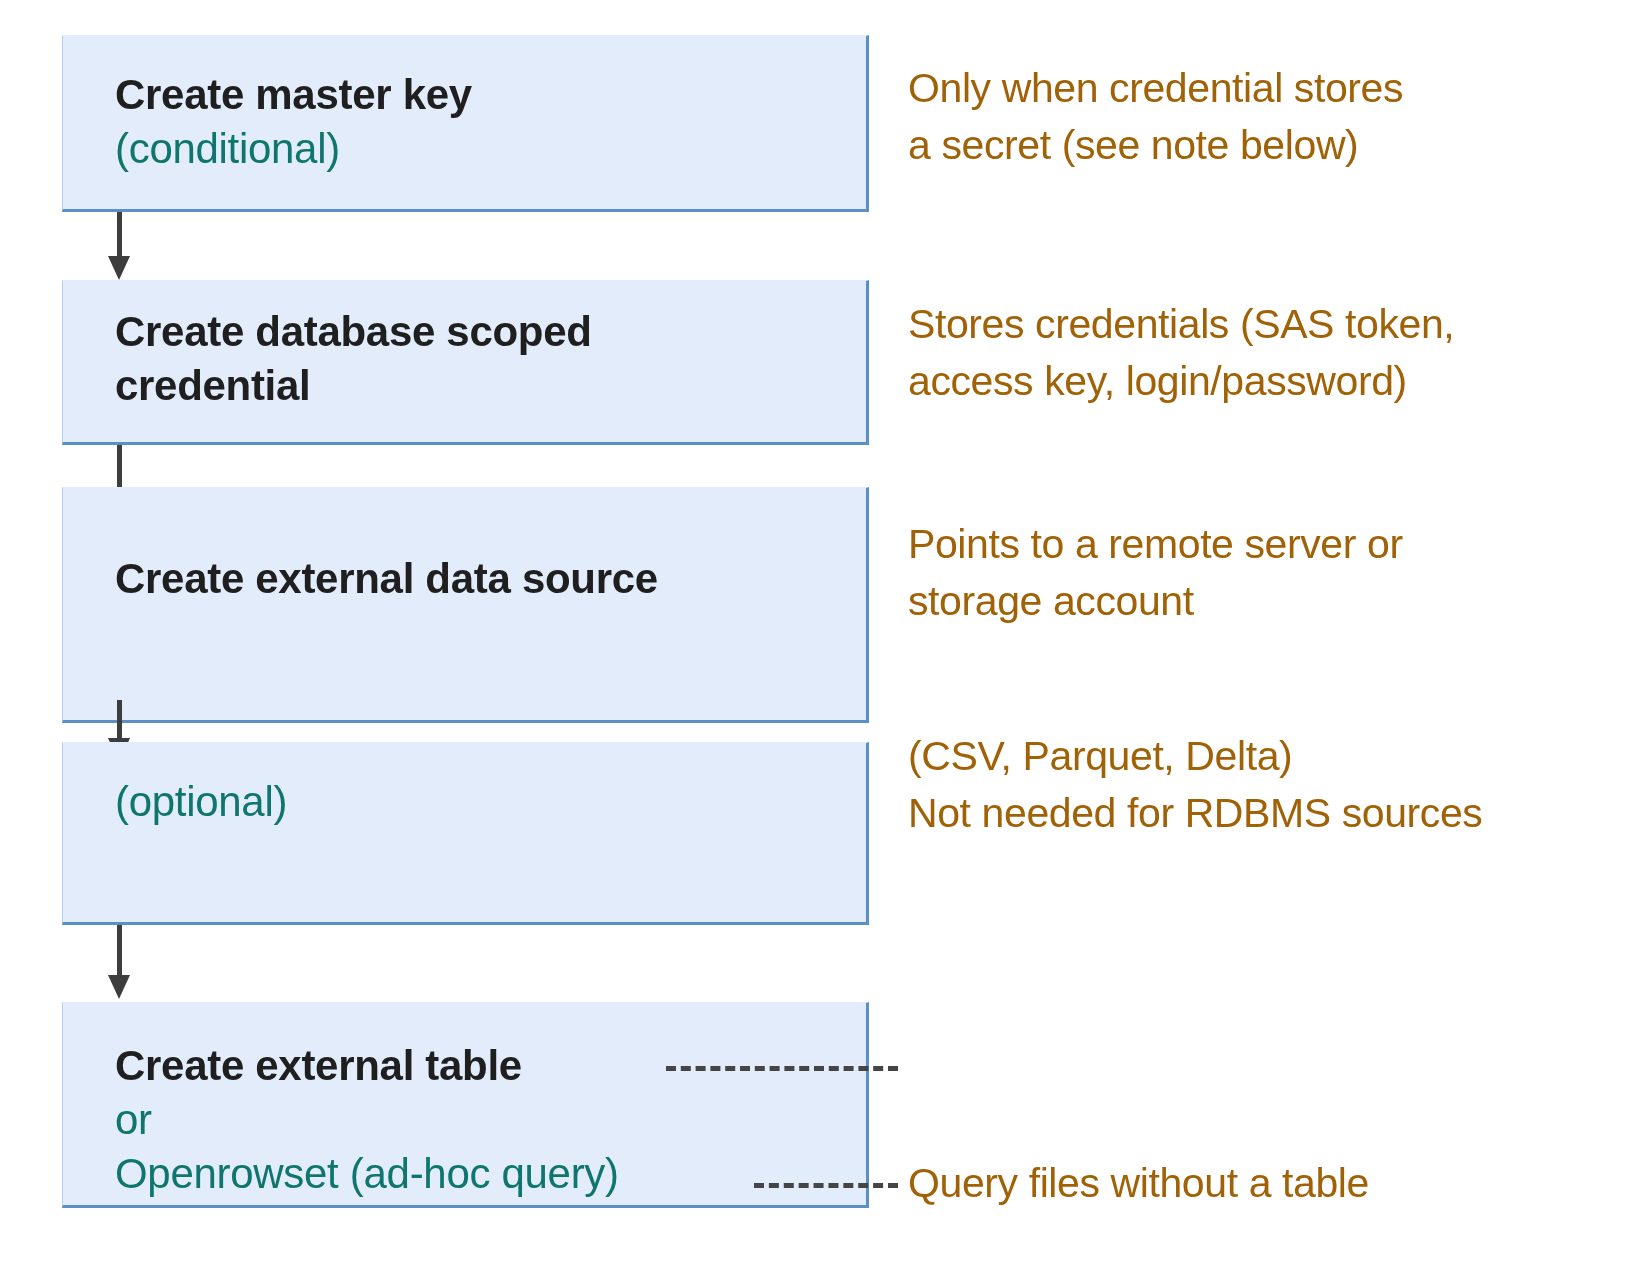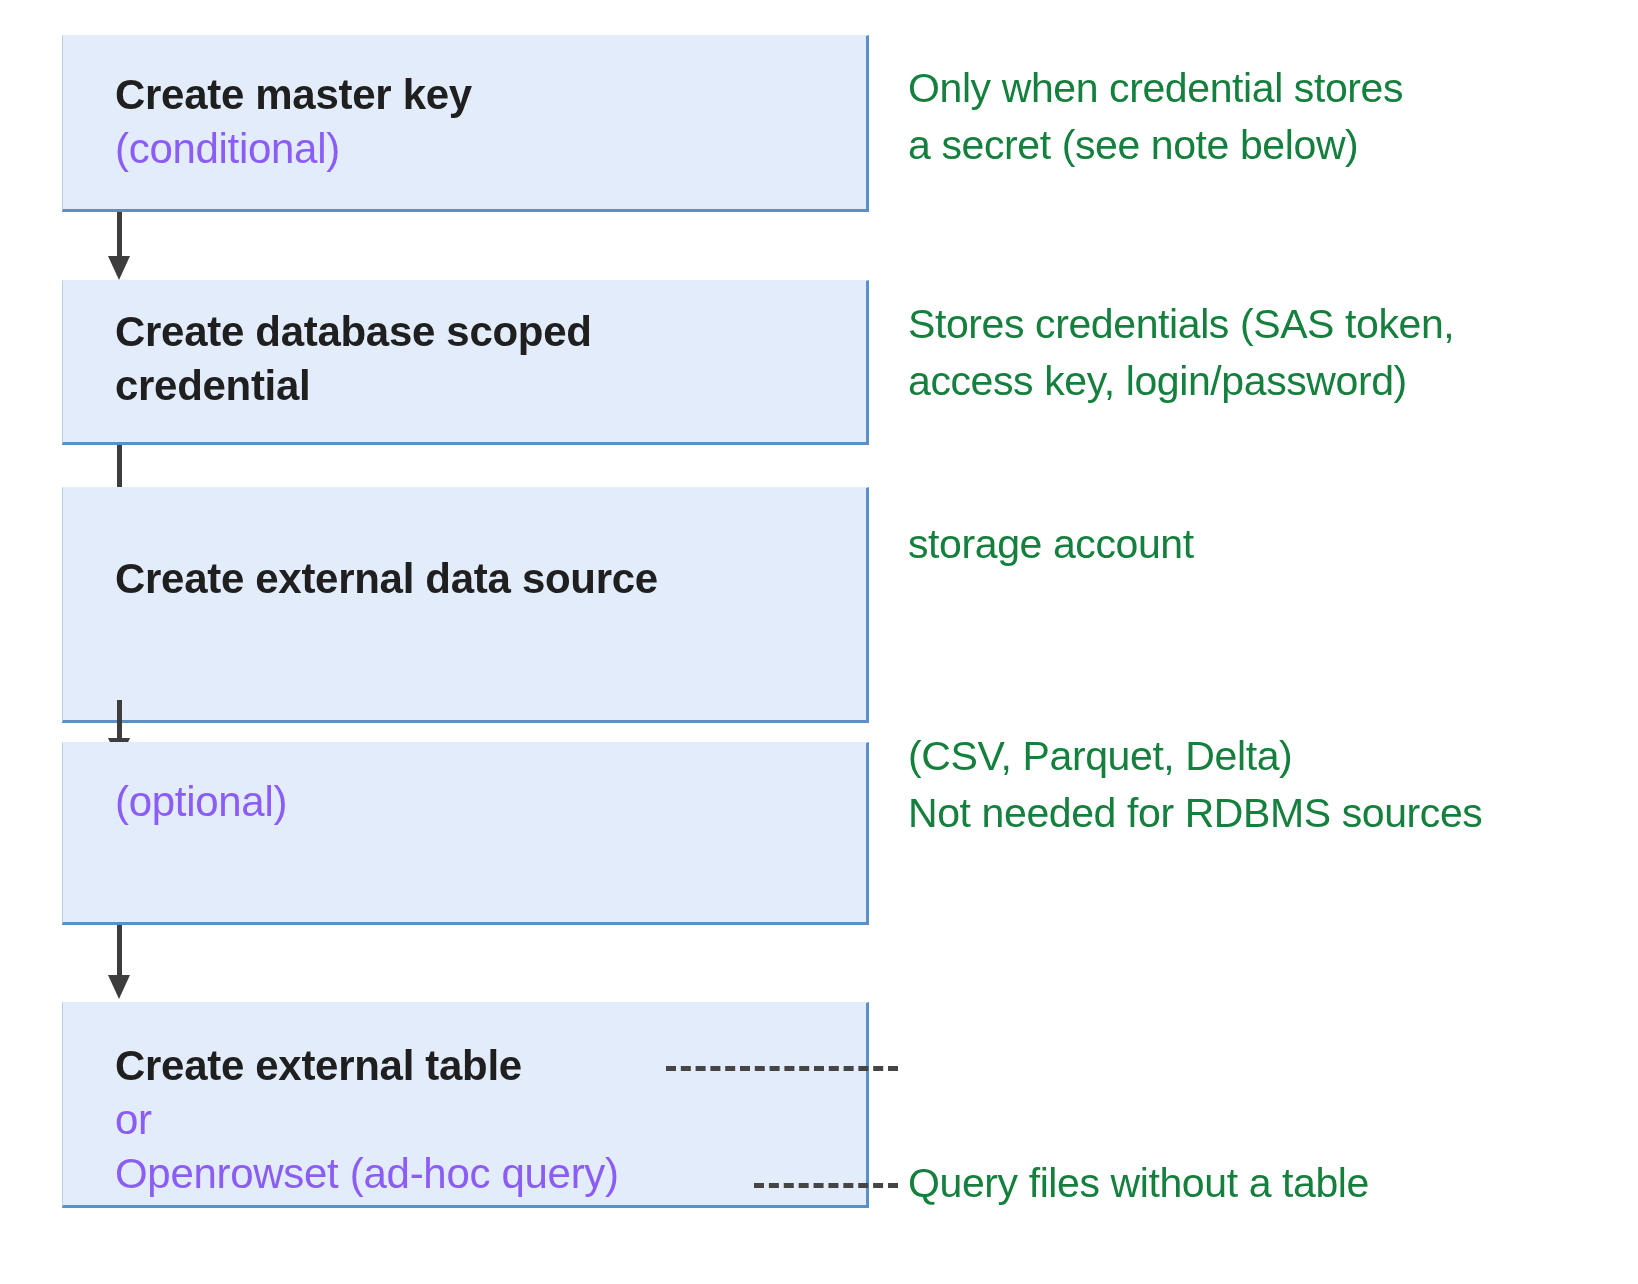--- a/index.html
+++ b/index.html
@@ -42,21 +42,21 @@
     font-size: 42px;
     line-height: 54px;
     color: #1f1f1f;
     letter-spacing: -0.3px;
     white-space: nowrap;
   }
   .step-sub {
     font-weight: normal;
     font-size: 42px;
     line-height: 54px;
-    color: #8b5cf6;
+    color: #0f766e;
     letter-spacing: -0.3px;
     white-space: nowrap;
   }
 
   
   .arrow {
     position: absolute;
     left: 84px;
     width: 22px;
   }
@@ -76,21 +76,21 @@
     border-right: 11px solid transparent;
     border-top: 24px solid #3d3d3d;
   }
 
   
   .note {
     position: absolute;
     left: 884px;
     font-size: 41px;
     line-height: 57px;
-    color: #15803d;
+    color: #a16207;
     letter-spacing: -0.4px;
     white-space: nowrap;
   }
   .note-line { display: block; }
 
   
   .dashed {
     position: absolute;
     height: 0;
     border-top: 5px dashed #454545;
@@ -135,20 +135,21 @@
     <div class="head" style="top:42px;"></div>
   </div>
 
   <div class="step-box" style="top:487px;height:236px;">
     <div class="step-inner" style="top:64px;">
       <div class="step-title">Create external data source</div>
     </div>
   </div>
 
   <div class="note" style="top:516px;">
+    <span class="note-line">Points to a remote server or</span>
     <span class="note-line">storage account</span>
   </div>
 
   <div class="arrow" style="top:700px;height:62px;">
     <div class="shaft" style="height:40px;"></div>
     <div class="head" style="top:38px;"></div>
   </div>
 
   <div class="step-box" style="top:742px;height:183px;">
     <div class="step-inner" style="top:32px;">

